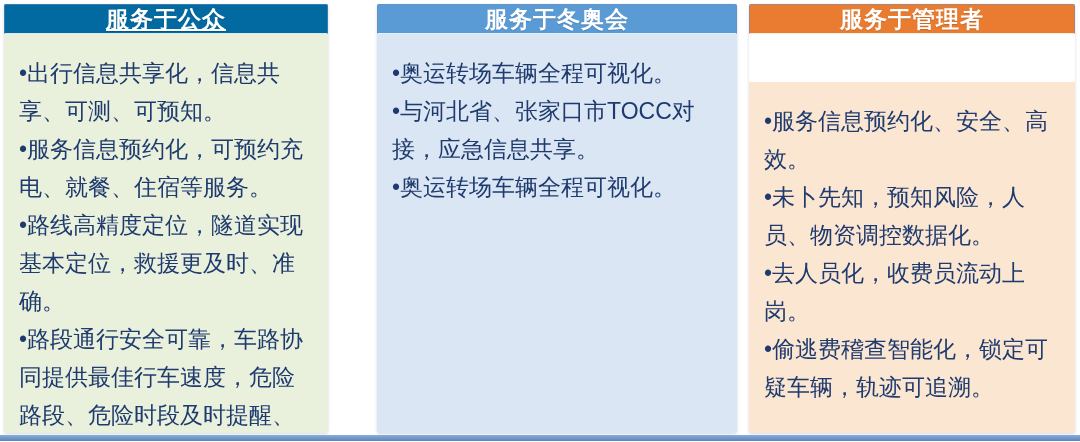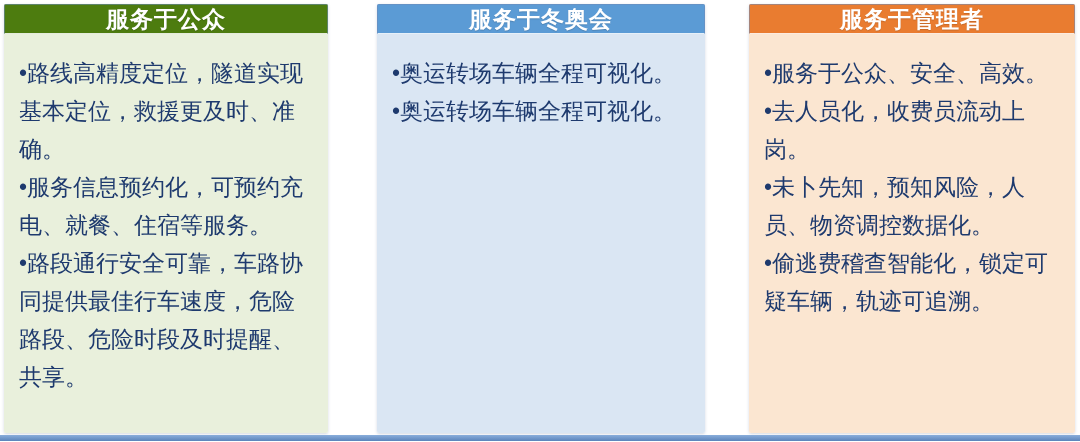--- a/index.html
+++ b/index.html
@@ -19,22 +19,22 @@
     position: absolute;
     top: 4px;
     height: 429px;
     border-radius: 2px;
     box-shadow: 0 1px 3px rgba(80, 100, 140, 0.25);
     display: flex;
     flex-direction: column;
     overflow: hidden;
   }
   .panel-left  { left: 4px;   width: 324px; }
-  .panel-mid   { left: 377px; width: 328px; }
-  .panel-right { left: 749px; width: 326px; }
+  .panel-mid   { left: 377px; width: 360px; }
+  .panel-right { left: 749px; width: 326px; gap: 48px; }
   .panel-header {
     height: 30px;
     flex: 0 0 30px;
     display: flex;
     align-items: center;
     justify-content: center;
     color: #ffffff;
     font-size: 23px;
     font-weight: 700;
     letter-spacing: 1px;
@@ -63,48 +63,50 @@
     width: 1080px;
     height: 6px;
   }
 </style>
 </head>
 <body>
 
 <div class="board" style="background: rgb(255, 255, 255);">
 
   <section class="panel panel-left">
-    <header class="panel-header" style="background: #4d7c0f;">
+    <header class="panel-header" style="background: #0369a1; text-decoration: underline;">
       <span>服务于公众</span>
     </header>
     <div class="panel-body" style="background: rgb(233, 240, 220); color: rgb(30, 58, 110);">
+      <p class="bullet-item">•出行信息共享化，信息共享、可测、可预知。</p>
+      <p class="bullet-item">•服务信息预约化，可预约充电、就餐、住宿等服务。</p>
       <p class="bullet-item">•路线高精度定位，隧道实现基本定位，救援更及时、准确。</p>
-      <p class="bullet-item">•服务信息预约化，可预约充电、就餐、住宿等服务。</p>
       <p class="bullet-item">•路段通行安全可靠，车路协同提供最佳行车速度，危险路段、危险时段及时提醒、共享。</p>
     </div>
   </section>
 
   <section class="panel panel-mid">
     <header class="panel-header" style="background: rgb(91, 155, 213);">
       <span>服务于冬奥会</span>
     </header>
     <div class="panel-body" style="background: rgb(218, 230, 243); color: rgb(30, 58, 110);">
       <p class="bullet-item">•奥运转场车辆全程可视化。</p>
+      <p class="bullet-item">•与河北省、张家口市TOCC对接，应急信息共享。</p>
       <p class="bullet-item">•奥运转场车辆全程可视化。</p>
     </div>
   </section>
 
   <section class="panel panel-right">
     <header class="panel-header" style="background: rgb(233, 124, 48);">
       <span>服务于管理者</span>
     </header>
     <div class="panel-body" style="background: rgb(251, 230, 209); color: rgb(30, 58, 110);">
-      <p class="bullet-item">•服务于公众、安全、高效。</p>
+      <p class="bullet-item">•服务信息预约化、安全、高效。</p>
+      <p class="bullet-item">•未卜先知，预知风险，人员、物资调控数据化。</p>
       <p class="bullet-item">•去人员化，收费员流动上岗。</p>
-      <p class="bullet-item">•未卜先知，预知风险，人员、物资调控数据化。</p>
       <p class="bullet-item">•偷逃费稽查智能化，锁定可疑车辆，轨迹可追溯。</p>
 
     </div>
   </section>
 
   <div class="bottom-bar" style="background: linear-gradient(rgb(138, 174, 219), rgb(91, 132, 187));"></div>
 
 </div>
 
 </body></html>

